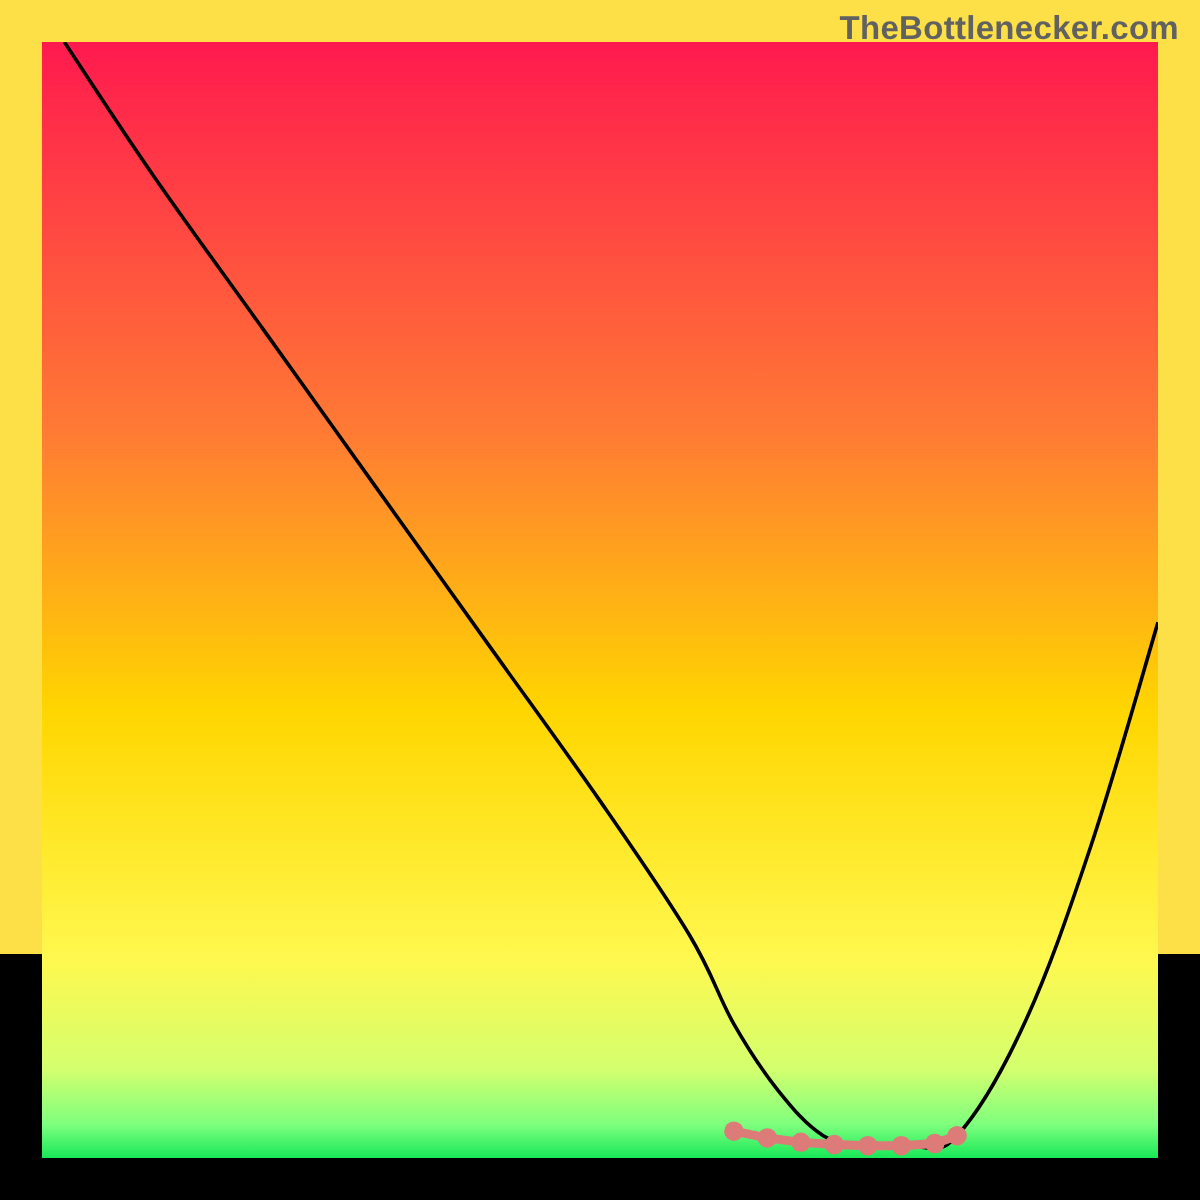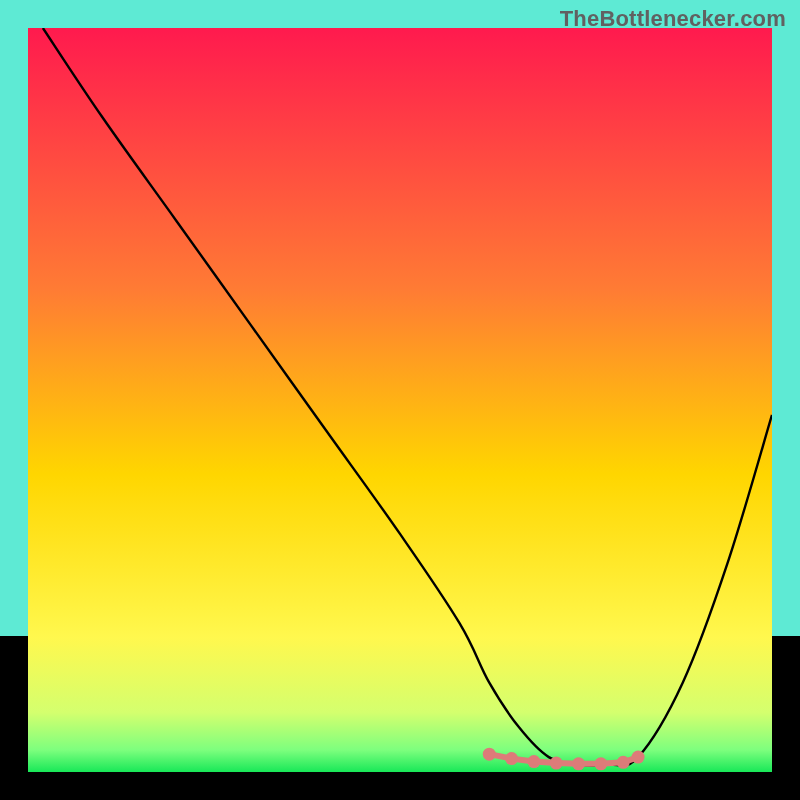--- a/index.html
+++ b/index.html
@@ -7,21 +7,21 @@
     padding: 0;
     width: 800px;
     height: 800px;
     background: #000;
     font-family: Arial, Helvetica, sans-serif;
   }
   .container {
     position: relative;
     width: 800px;
     height: 636px;
-    background: #5eead4;
+    background: #fde047;
   }
   .watermark {
     position: absolute;
     top: 6px;
     right: 14px;
     color: #616161;
     font-size: 22px;
     font-weight: 600;
     letter-spacing: 0.2px;
     z-index: 10;

